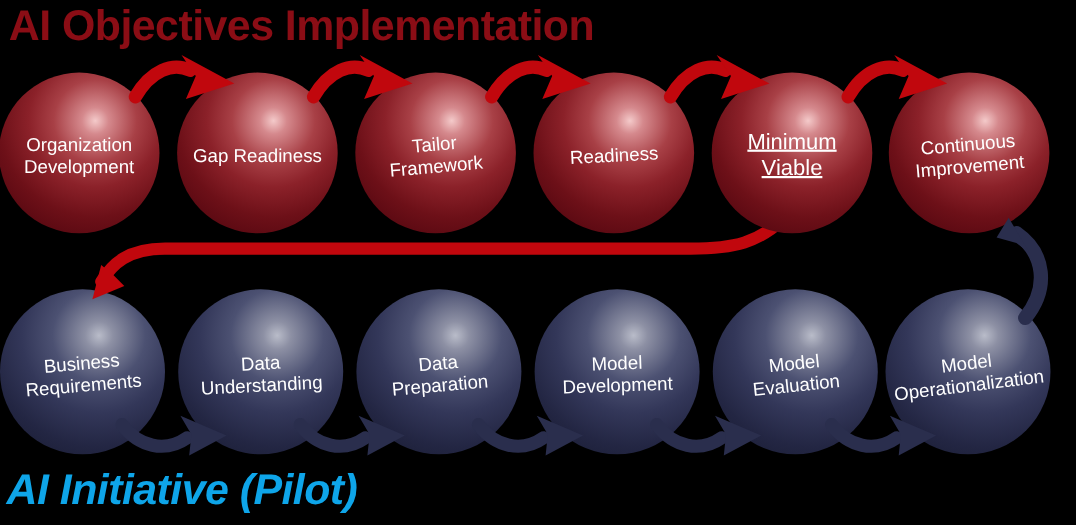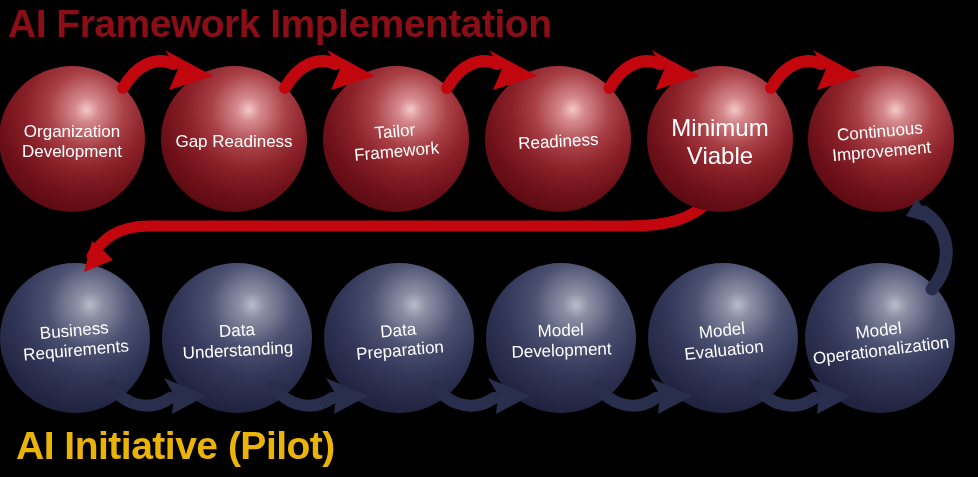--- a/index.html
+++ b/index.html
@@ -12,21 +12,21 @@
   }
   .title{
     position:absolute;
     font-weight:700;
     font-size:39px;
     letter-spacing:-0.5px;
     line-height:44px;
     white-space:nowrap;
   }
   .title-top{left:8px;top:2px;color:#8b0d15;}
-  .title-bottom{left:16px;top:424px;color:#eab308;}
+  .title-bottom{left:6px;top:424px;color:#0ea5e9;font-style:italic;}
   .sphere{
     position:absolute;
     border-radius:50%;
     display:flex;
     align-items:center;
     justify-content:center;
     text-align:center;
   }
   .sphere.red{
     width:146px;height:146px;
@@ -41,21 +41,21 @@
       #232643 72%, #16192e 100%);
   }
   .lbl{
     color:#ffffff;
     font-size:17px;
     line-height:1.18;
     white-space:pre-line;
     padding-top:6px;
     display:block;
   }
-  .lbl.big{font-size:24px;}
+  .lbl.big{font-size:20px;text-decoration:underline;}
   .arrow-layer{
     position:absolute;left:0;top:0;width:978px;height:477px;
     pointer-events:none;
   }.z2{z-index:2}.z3{z-index:3}.z4{z-index:4}
   .titles{z-index:5}
 </style>
 </head>
 <body>
 
 <div class="canvas">
@@ -141,16 +141,16 @@
       <use href="#bot-arrow" x="480" y="390"></use>
       <use href="#bot-arrow" x="642" y="390"></use>
       <use href="#bot-arrow" x="801" y="390"></use>
       <g>
         <path d="M 932,289 C 954,262 950,230 924,212" fill="none" stroke="currentColor" stroke-width="13" stroke-linecap="round"></path>
         <polygon points="917,198 936,230 924,221 906,216" fill="currentColor"></polygon>
       </g>
     </g>
   </svg>
 
-  <div class="title title-top titles">AI Framework Implementation</div>
+  <div class="title title-top titles">AI Objectives Implementation</div>
   <div class="title title-bottom titles">AI Initiative (Pilot)</div>
 
 </div>
 
 </body></html>

